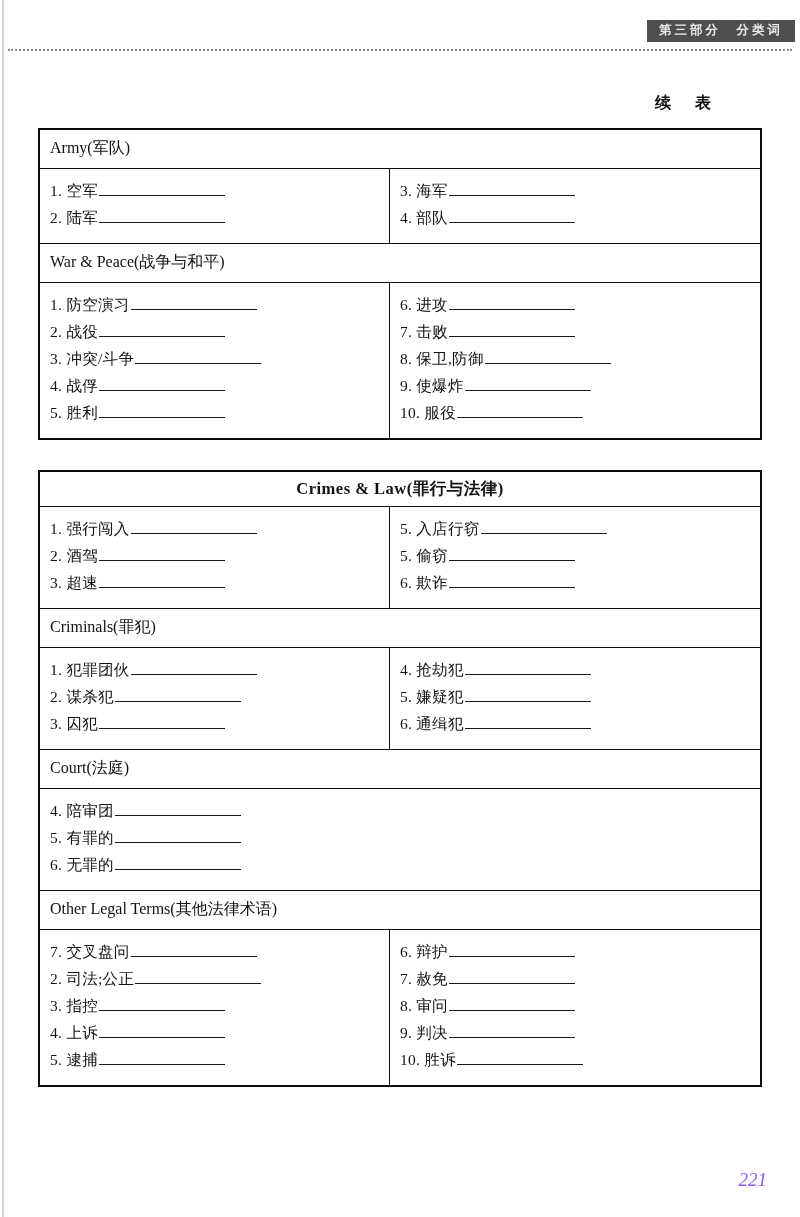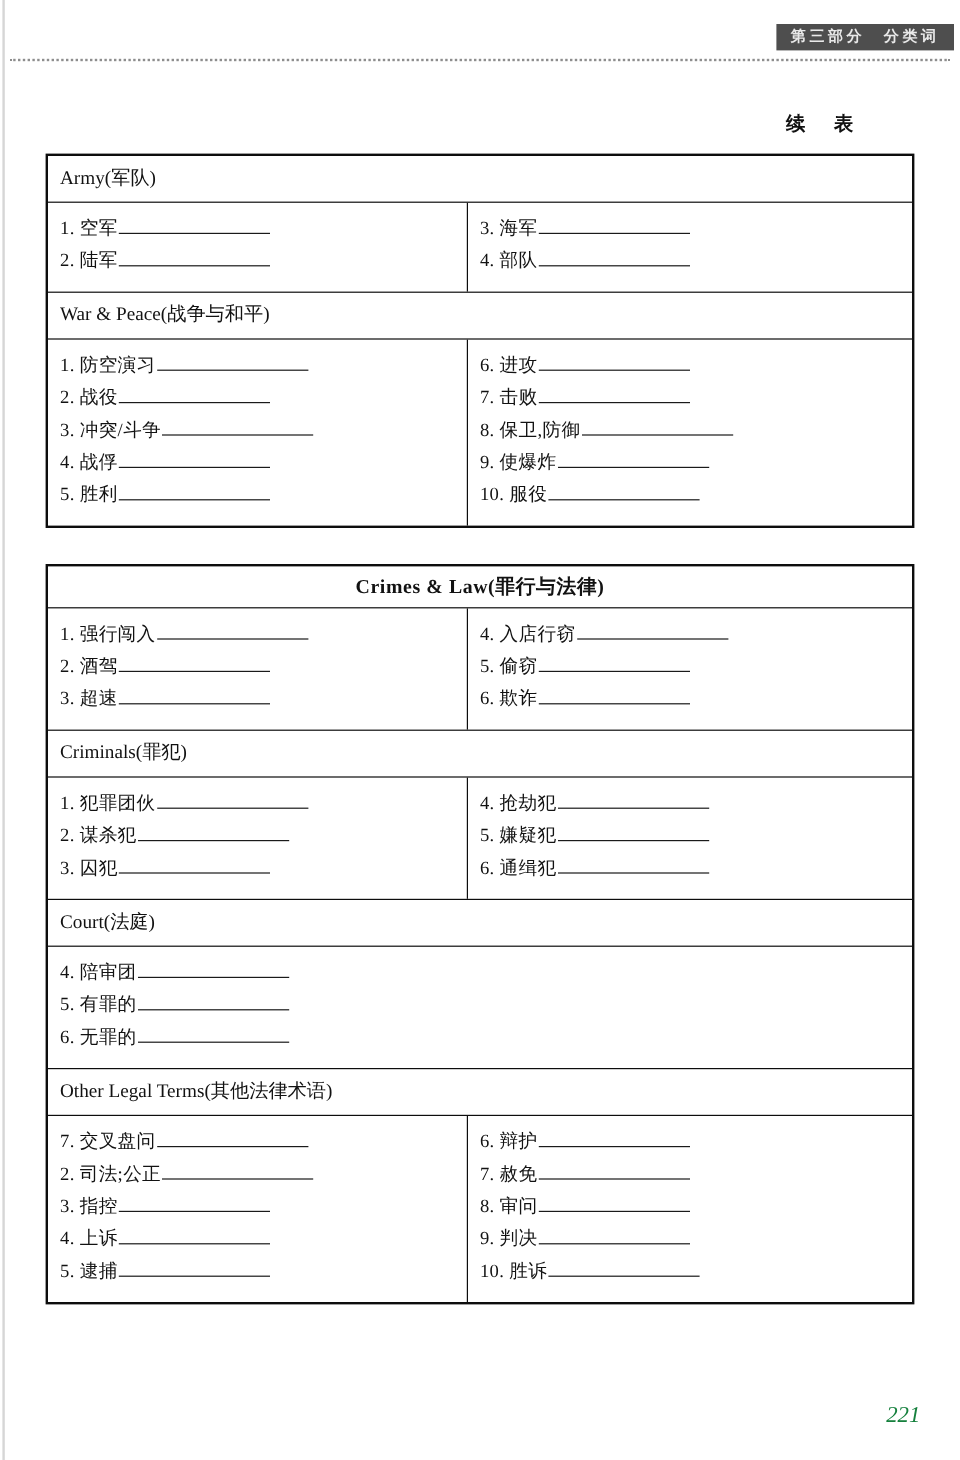--- a/index.html
+++ b/index.html
@@ -77,21 +77,21 @@
     width: 126px;
     height: 13px;
     border-bottom: 1px solid #1a1a1a;
     margin-left: 1px;
   }
   .page-number {
     position: absolute;
     right: 33px; bottom: 26px;
     font-style: italic;
     font-size: 19px;
-    color: #15803d;
+    color: #8b5cf6;
   }
 </style>
 </head>
 <body>
 
 <div class="binding-shadow"></div>
 
 <div class="header-row">
   <div class="header-badge">第三部分　分类词</div>
 </div>
@@ -139,21 +139,21 @@
   <div class="table-title">Crimes &amp; Law(罪行与法律)</div>
 
   <div class="section">
     <div class="cols">
       <div class="col left">
           <div class="item"><span class="item-text">1. 强行闯入</span><span class="blank"></span></div>
           <div class="item"><span class="item-text">2. 酒驾</span><span class="blank"></span></div>
           <div class="item"><span class="item-text">3. 超速</span><span class="blank"></span></div>
         </div>
       <div class="col right">
-          <div class="item"><span class="item-text">4. 入店行窃</span><span class="blank"></span></div>
+          <div class="item"><span class="item-text">5. 入店行窃</span><span class="blank"></span></div>
           <div class="item"><span class="item-text">5. 偷窃</span><span class="blank"></span></div>
           <div class="item"><span class="item-text">6. 欺诈</span><span class="blank"></span></div>
         </div>
     </div>
   </div>
 
   <div class="section">
     <div class="section-title">Criminals(罪犯)</div>
     <div class="cols">
       <div class="col left">

